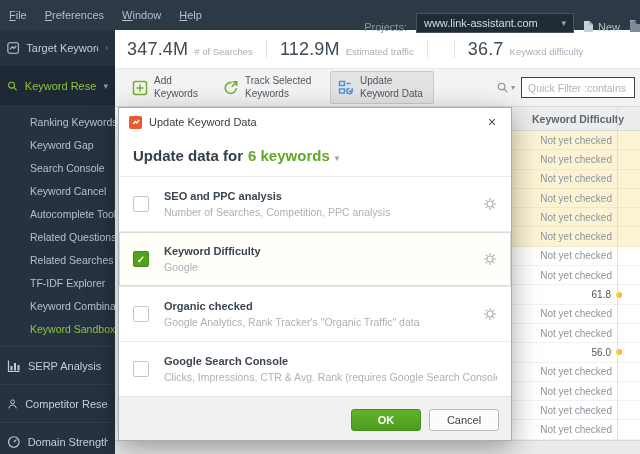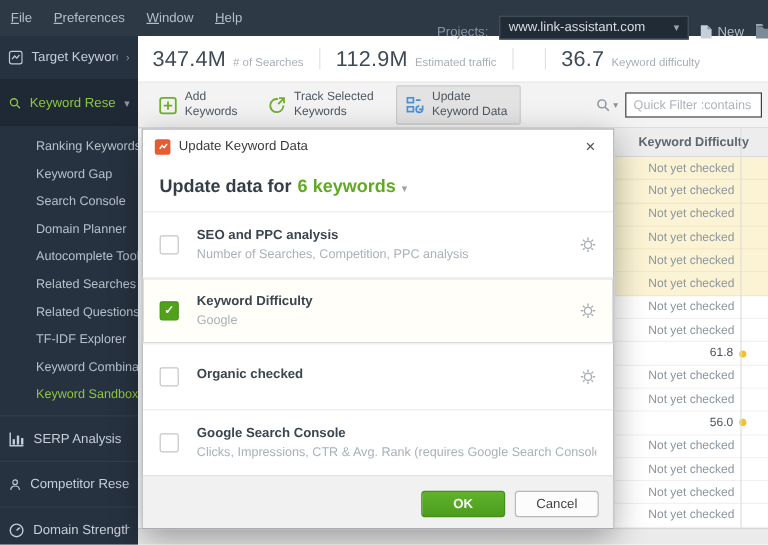--- a/index.html
+++ b/index.html
@@ -123,24 +123,24 @@
         <circle cx="6" cy="6" r="3.8" fill="none" stroke="#8dc63f" stroke-width="1.4"></circle>
         <path d="M9 9l3.5 3.5" stroke="#8dc63f" stroke-width="1.4"></path>
       </svg>
     <span class="lbl">Keyword Research</span>
     <span class="side-chev">▾</span>
   </div>
   <div class="sub-list">
     <div class="sub-item">Ranking Keywords</div>
     <div class="sub-item">Keyword Gap</div>
     <div class="sub-item">Search Console</div>
-    <div class="sub-item">Domain Planner</div>
+    <div class="sub-item">Keyword Cancel</div>
     <div class="sub-item">Autocomplete Tools</div>
+    <div class="sub-item">Related Questions</div>
     <div class="sub-item">Related Searches</div>
-    <div class="sub-item">Related Questions</div>
     <div class="sub-item">TF-IDF Explorer</div>
     <div class="sub-item">Keyword Combinations</div>
     <div class="sub-item active">Keyword Sandbox</div>
   </div>
   <div class="side-row row-bottom">
     <svg width="14" height="14" viewBox="0 0 14 14">
         <path d="M1.5 1.5v11h11" fill="none" stroke="#c2ccd6" stroke-width="1.2"></path>
         <rect x="3.5" y="7" width="2" height="4.5" fill="#c2ccd6"></rect>
         <rect x="7" y="4" width="2" height="7.5" fill="#c2ccd6"></rect>
         <rect x="10.5" y="6" width="2" height="5.5" fill="#c2ccd6"></rect>
@@ -291,20 +291,21 @@
     <svg class="gear" width="14" height="14" viewBox="0 0 14 14" fill="none" stroke="#a7afb7" stroke-width="1.2">
         <circle cx="7" cy="7" r="3"></circle>
         <path d="M7 1v2M7 11v2M1 7h2M11 7h2M2.8 2.8l1.4 1.4M9.8 9.8l1.4 1.4M11.2 2.8L9.8 4.2M4.2 9.8l-1.4 1.4"></path>
       </svg>
   </div>
 
   <div class="option">
     <span class="checkbox"></span>
     <div class="option-text">
       <div class="option-title">Organic checked</div>
+      <div class="option-sub">Google Analytics, Rank Tracker's "Organic Traffic" data</div>
     </div>
     <svg class="gear" width="14" height="14" viewBox="0 0 14 14" fill="none" stroke="#a7afb7" stroke-width="1.2">
         <circle cx="7" cy="7" r="3"></circle>
         <path d="M7 1v2M7 11v2M1 7h2M11 7h2M2.8 2.8l1.4 1.4M9.8 9.8l1.4 1.4M11.2 2.8L9.8 4.2M4.2 9.8l-1.4 1.4"></path>
       </svg>
   </div>
 
   <div class="option">
     <span class="checkbox"></span>
     <div class="option-text">

